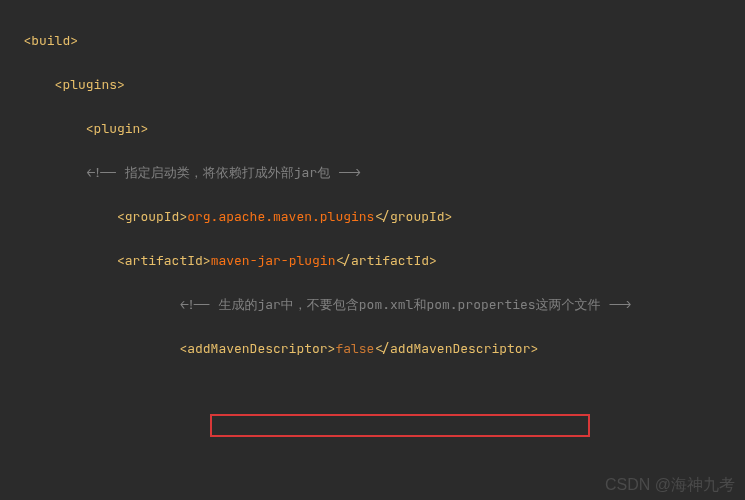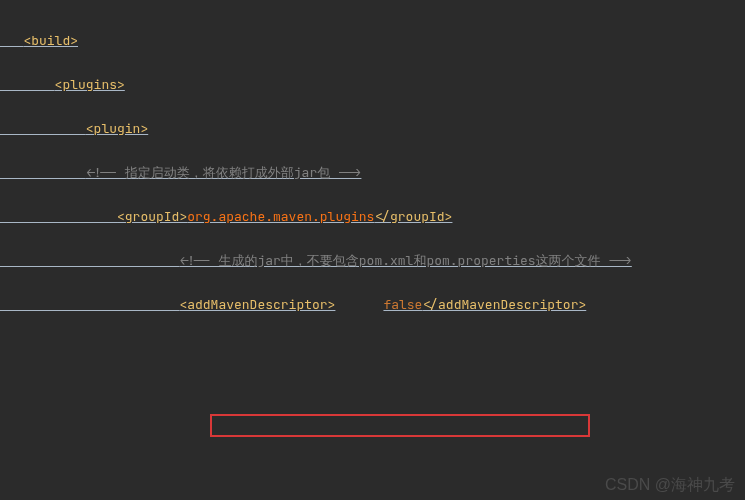--- a/index.html
+++ b/index.html
@@ -18,34 +18,32 @@
       overflow: hidden;
       position: relative;
     }
     .code-block {
       white-space: pre;
       line-height: 22px;
     }
     .line {
       display: block;
       white-space: pre;
-      text-decoration: underline;
     }
     .tag {
       color: #e8bf6a;
     }
     .text-val {
       color: #f97316;
     }
     .comment {
       color: #808080;
     }
     .keyword-val {
       color: #cc7832;
-      margin-left: 48px;
     }
     .highlight-box {
       position: absolute;
       border: 2px solid #d93838;
       pointer-events: none;
     }
     .watermark {
       position: absolute;
       bottom: 4px;
       right: 10px;
@@ -56,20 +54,21 @@
   </style>
 </head>
 <body>
 
 <div class="code-block">
 <span class="line">   <span class="tag">&lt;build&gt;</span></span>
 <span class="line">       <span class="tag">&lt;plugins&gt;</span></span>
 <span class="line">           <span class="tag">&lt;plugin&gt;</span></span>
 <span class="line">           <span class="comment">&lt;!-- 指定启动类，将依赖打成外部jar包 --&gt;</span></span>
 <span class="line">               <span class="tag">&lt;groupId&gt;</span><span class="text-val">org.apache.maven.plugins</span><span class="tag">&lt;/groupId&gt;</span></span>
+<span class="line">               <span class="tag">&lt;artifactId&gt;</span><span class="text-val">maven-jar-plugin</span><span class="tag">&lt;/artifactId&gt;</span></span>
 <span class="line">                       <span class="comment">&lt;!-- 生成的jar中，不要包含pom.xml和pom.properties这两个文件 --&gt;</span></span>
 <span class="line">                       <span class="tag">&lt;addMavenDescriptor&gt;</span><span class="keyword-val">false</span><span class="tag">&lt;/addMavenDescriptor&gt;</span></span>
 
 
 
 
 
 
 
 

